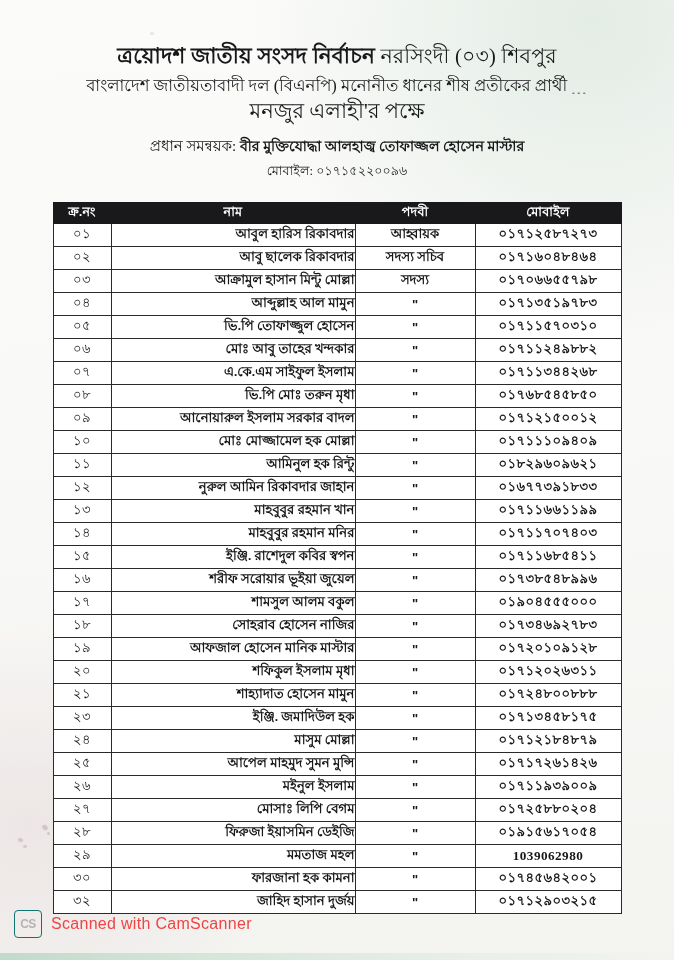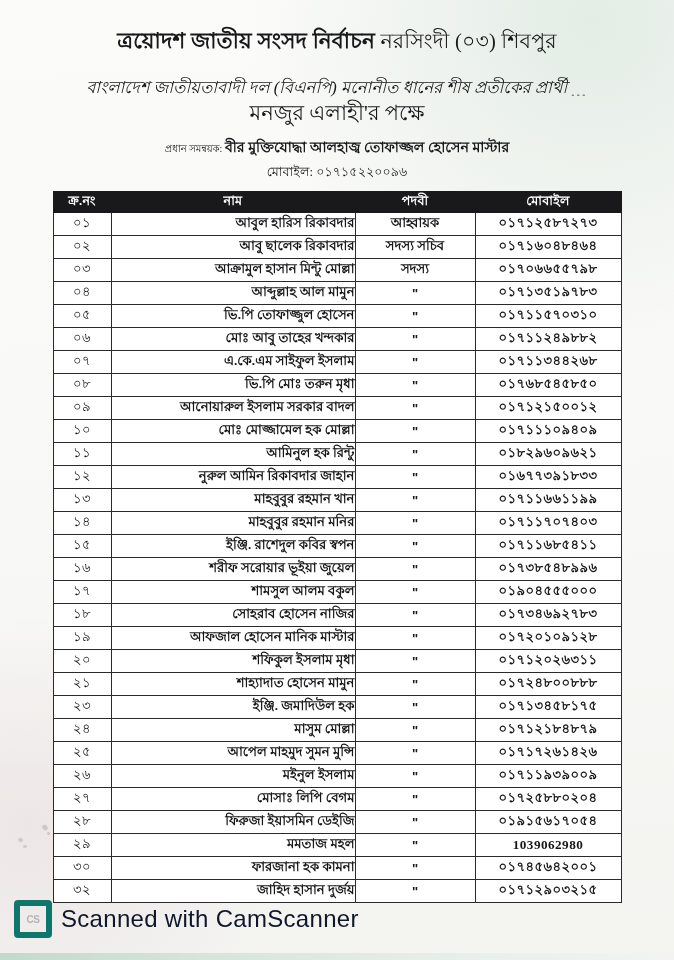--- a/index.html
+++ b/index.html
@@ -34,70 +34,69 @@
     right: 0;
     bottom: 0;
     height: 7px;
     background: linear-gradient(90deg, #b9d6c6 0%, #cfe3d6 30%, #e7eee9 70%, #f2f4f2 100%);
     opacity: .85;
   }
 
   .content {
     position: relative;
     z-index: 3;
-    padding: 0 22px;
+    padding: 15px 22px;
   }
 
   
   .header { text-align: center; padding-top: 28px; }
 
   .title-line-1 {
     font-size: 20.5px;
     line-height: 1.26;
     letter-spacing: .2px;
     white-space: nowrap;
   }
   .title-line-1 .strong {
     font-weight: 700;
     font-size: 21.5px;
   }
   .title-line-2 {
     font-size: 16.5px;
     line-height: 1.34;
-    margin-top: 22px;
+    margin-top: 5px;
     white-space: nowrap;
-    font-style: italic;
   }
   .title-line-3 {
     font-size: 21px;
     line-height: 1.3;
     margin-top: 1px;
   }
   .title-line-4 {
     font-size: 17px;
     font-weight: 700;
     line-height: 1.3;
     margin-top: 6px;
   }
   .coordinator-line {
     font-size: 14.2px;
     margin-top: 9px;
     white-space: nowrap;
   }
-  .coordinator-line .label { font-size: 10px; }
+  .coordinator-line .label { font-size: 15px; }
   .coordinator-line .person { font-weight: 600; }
   .mobile-line {
     font-size: 12.6px;
     margin-top: 3px;
     letter-spacing: .1px;
   }
 
   
   table.committee {
-    margin: 8px auto 0;
+    margin: 20px auto 0;
     width: 568px;
     border-collapse: collapse;
     table-layout: fixed;
     background: #ffffff;
   }
   table.committee th,
   table.committee td {
     border: 1px solid #2a2a2c;
     padding: 0;
     height: 21.6px;
@@ -158,35 +157,35 @@
     bottom: 22px;
     z-index: 5;
     display: flex;
     align-items: center;
     gap: 9px;
     pointer-events: none;
   }
   .watermark .cs-badge {
     width: 26px;
     height: 26px;
-    border: 6px solid #0f766e;
+    border: 1px solid #0f766e;
     border-radius: 4px;
     display: flex;
     align-items: center;
     justify-content: center;
     font-family: "Liberation Sans", sans-serif;
-    font-size: 10px;
+    font-size: 12px;
     font-weight: 700;
     color: #b4b4b4;
     letter-spacing: -.5px;
   }
   .watermark .cs-text {
     font-family: "Liberation Sans", sans-serif;
-    font-size: 24px;
-    color: #0f172a;
+    font-size: 16px;
+    color: #ef4444;
     letter-spacing: .3px;
     white-space: nowrap;
   }
 
   
   .smudge {
     position: absolute;
     z-index: 2;
     background: #b9a9ad;
     opacity: .55;

